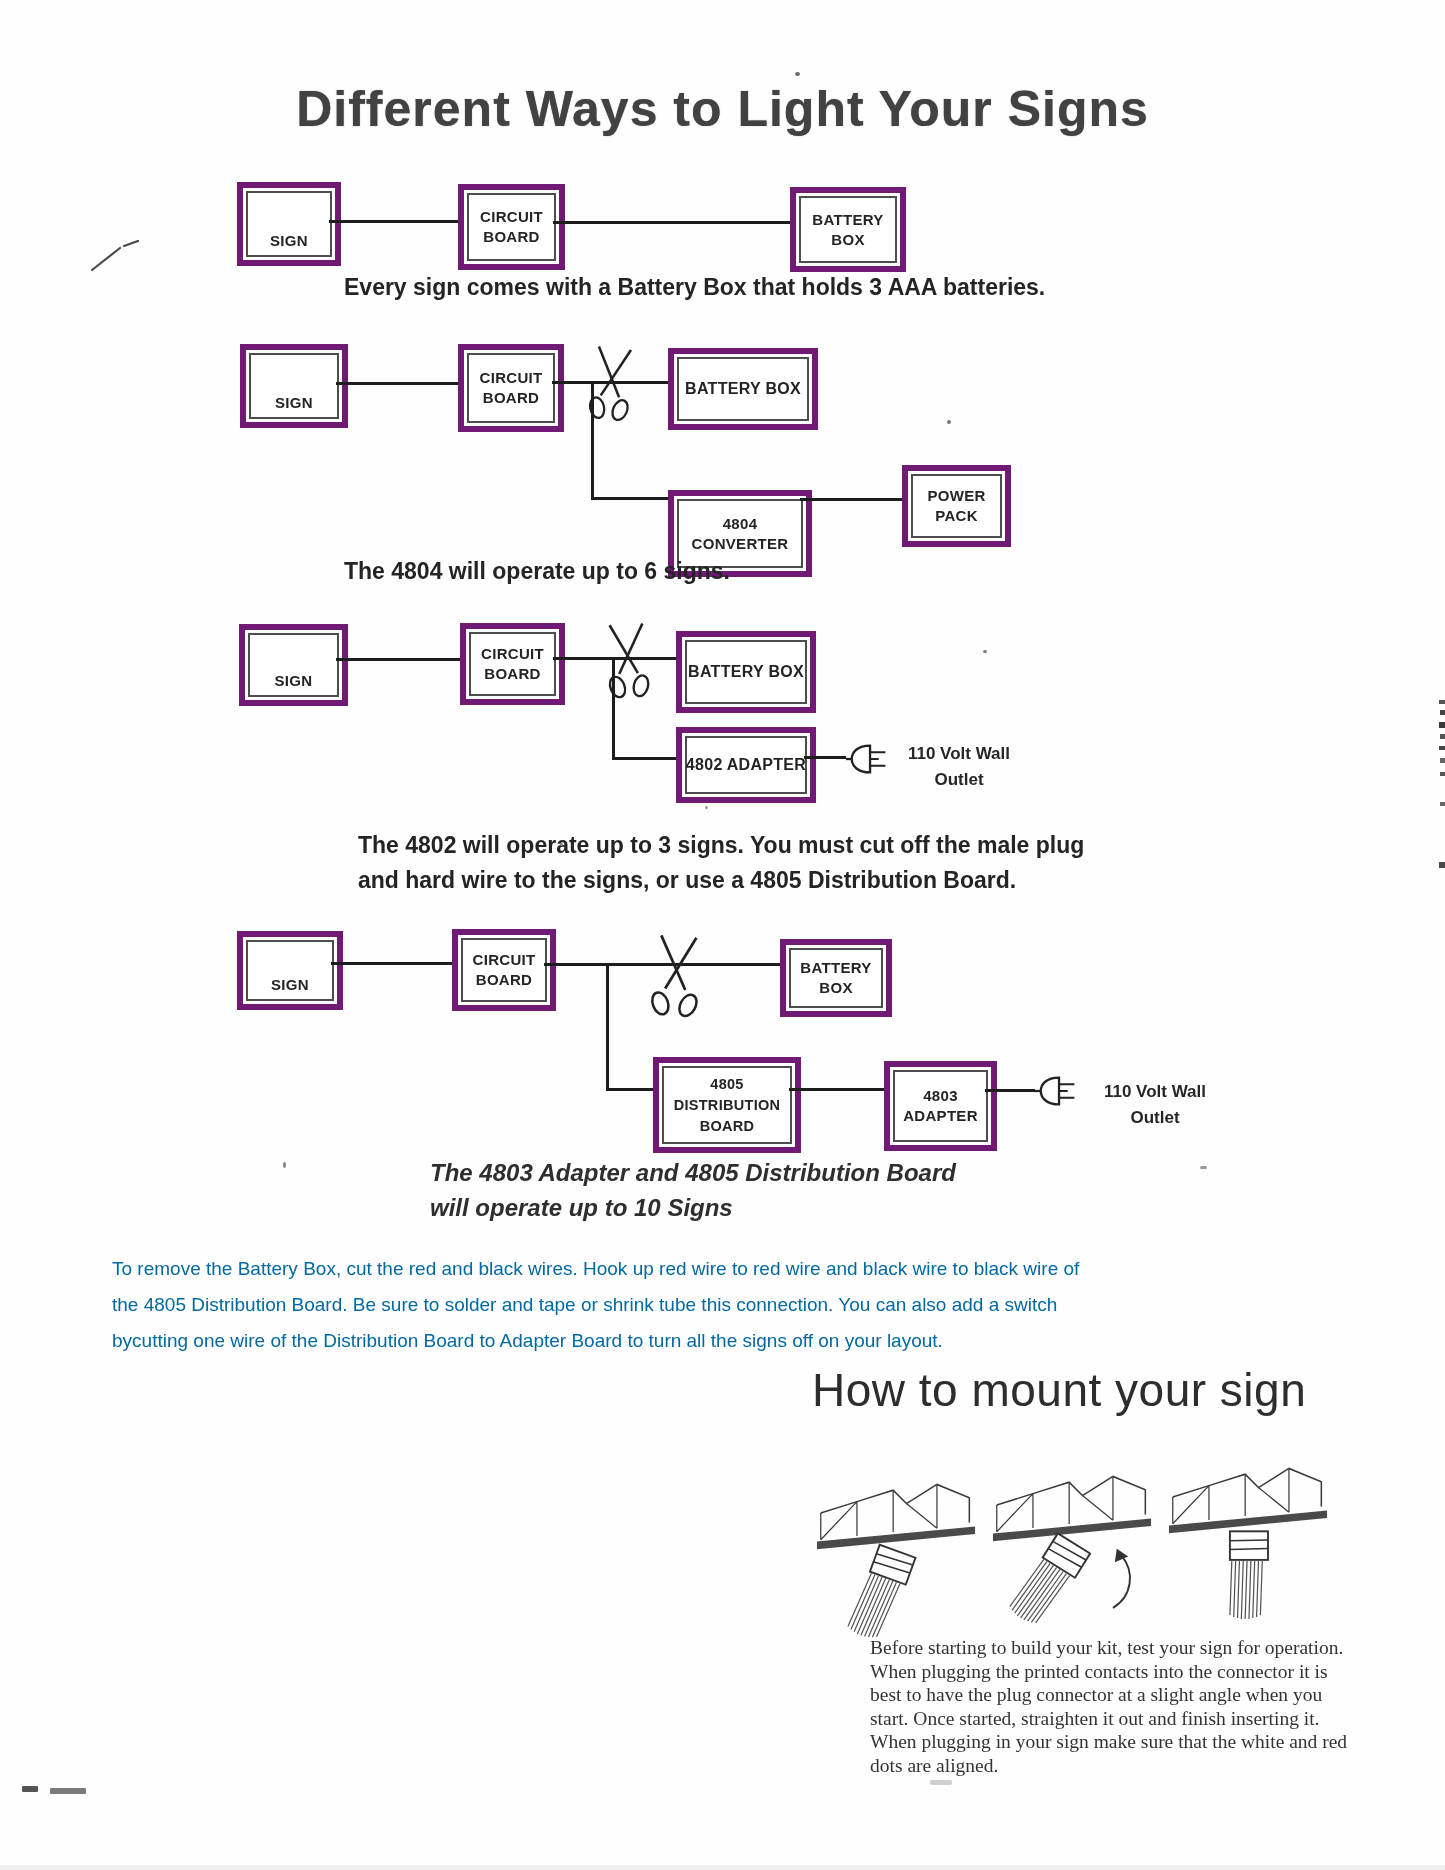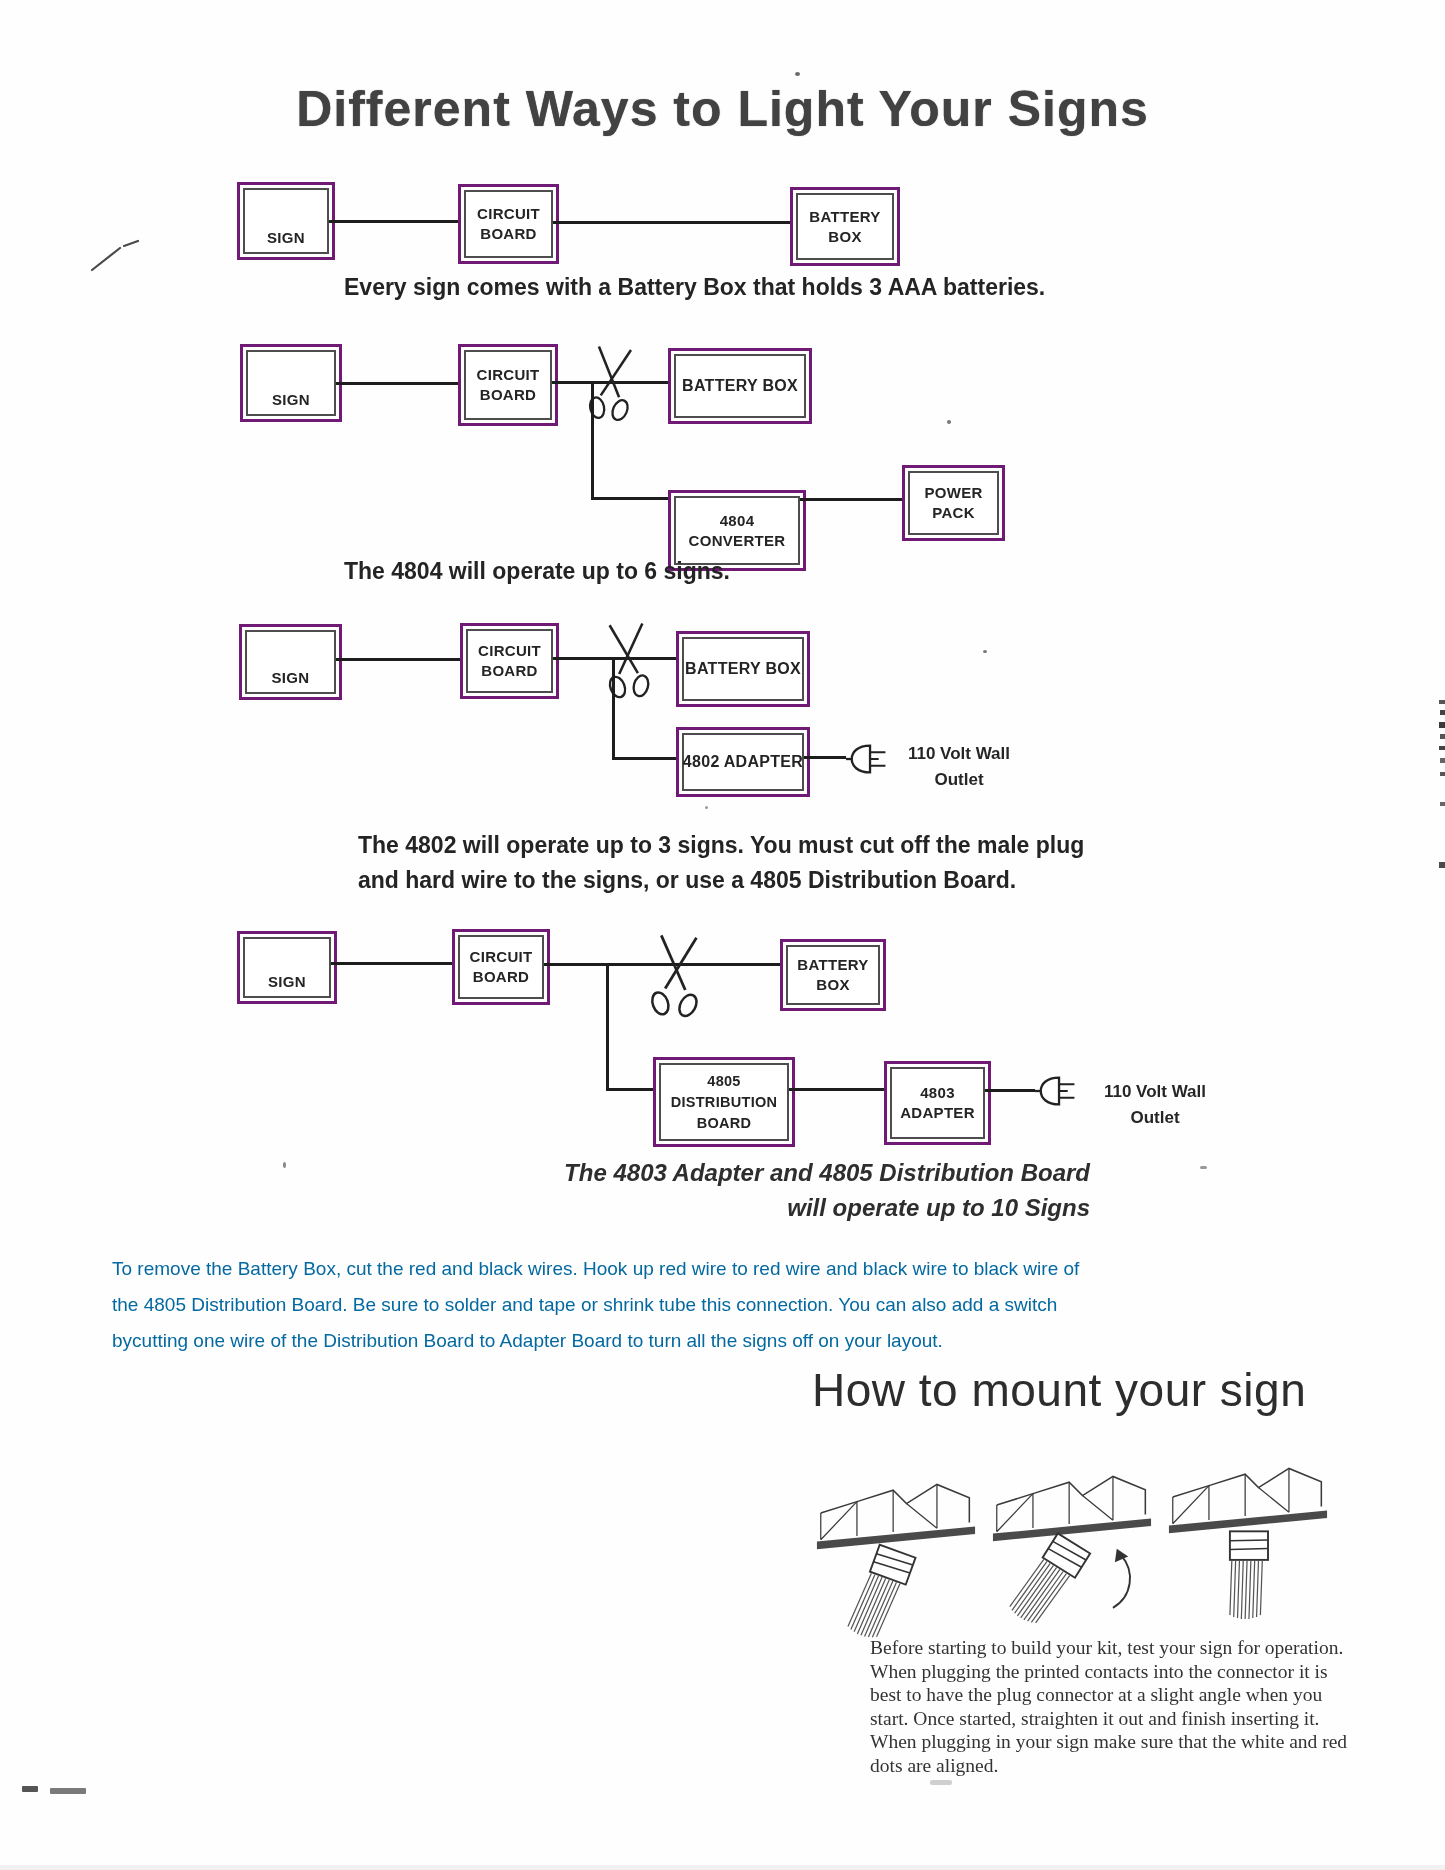--- a/index.html
+++ b/index.html
@@ -2,34 +2,34 @@
 <html><head>
 <meta charset="utf-8">
 <style>
   html,body{margin:0;padding:0;background:#ffffff;}
   .page{position:relative;width:1445px;height:1870px;background:#fffefe;overflow:hidden;
         font-family:"Liberation Sans",sans-serif;color:#2a2a2a;}
   .title{position:absolute;left:0;top:80px;width:100%;margin:0;text-align:center;
          font-size:50px;font-weight:700;color:#424242;letter-spacing:1px;
          text-shadow:0 0 1px #6b6b6b;}
   .node{position:absolute;display:flex;align-items:center;justify-content:center;
-        background:#fff;border:3px solid #701a75;
+        background:#fff;border:6px solid #701a75;
         box-shadow:inset 0 0 0 3px #ffffff, inset 0 0 0 5px #4d4d4d;}
   .node .lbl{font-size:15px;font-weight:700;line-height:20px;color:#242424;
              letter-spacing:.3px;white-space:pre-line;text-align:center;}
   .node.sign-box{align-items:flex-end;}
   .node.sign-box .lbl{padding-bottom:9px;}
   .node.wide .lbl{font-size:16px;}
   .node.dist .lbl{font-size:14.5px;line-height:21px;}
   .wire{position:absolute;background:#1d1d1d;}
   .wire.h{height:3px;}
   .wire.v{width:3px;}
   .caption{position:absolute;font-size:23px;font-weight:700;color:#242424;
            white-space:pre-line;line-height:35px;}
-  .caption.italic{font-style:italic;text-align:right;font-size:24px;color:#2e2e2e;}
+  .caption.italic{font-style:italic;text-align:left;font-size:24px;color:#2e2e2e;}
   .notes{position:absolute;font-size:19px;font-weight:400;color:#0369a1;
          white-space:pre-line;line-height:36px;margin-top:25px;}
   .outlet{position:absolute;font-size:17px;font-weight:700;color:#262626;
           text-align:center;line-height:26px;white-space:pre-line;}
   .mount-title{position:absolute;left:812px;top:1363px;font-size:46px;font-weight:400;
                color:#2d2d2d;letter-spacing:.5px;}
   .mount-row{position:absolute;left:812px;top:1438px;display:flex;gap:8px;}
   .instructions{position:absolute;left:842px;top:1636px;width:545px;
                 font-family:"Liberation Serif",serif;font-size:19.5px;color:#333;
                 line-height:23.6px;white-space:pre-line;margin-left:28px;}

